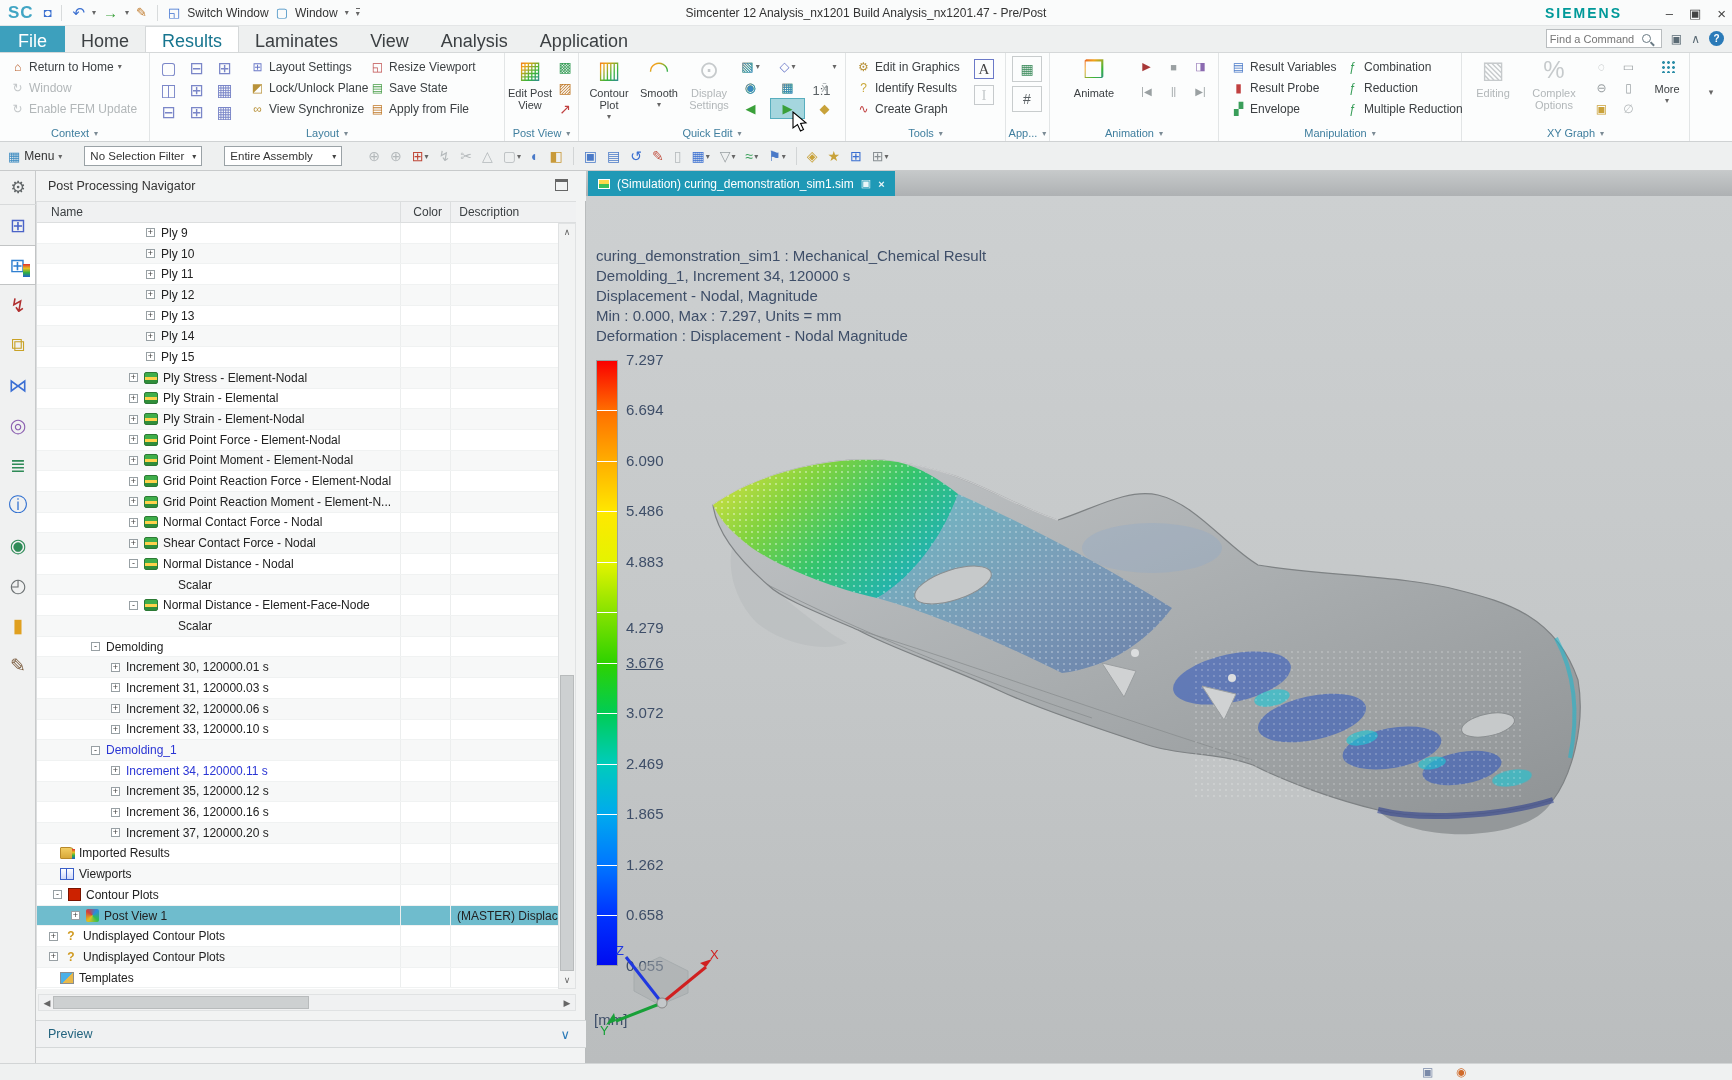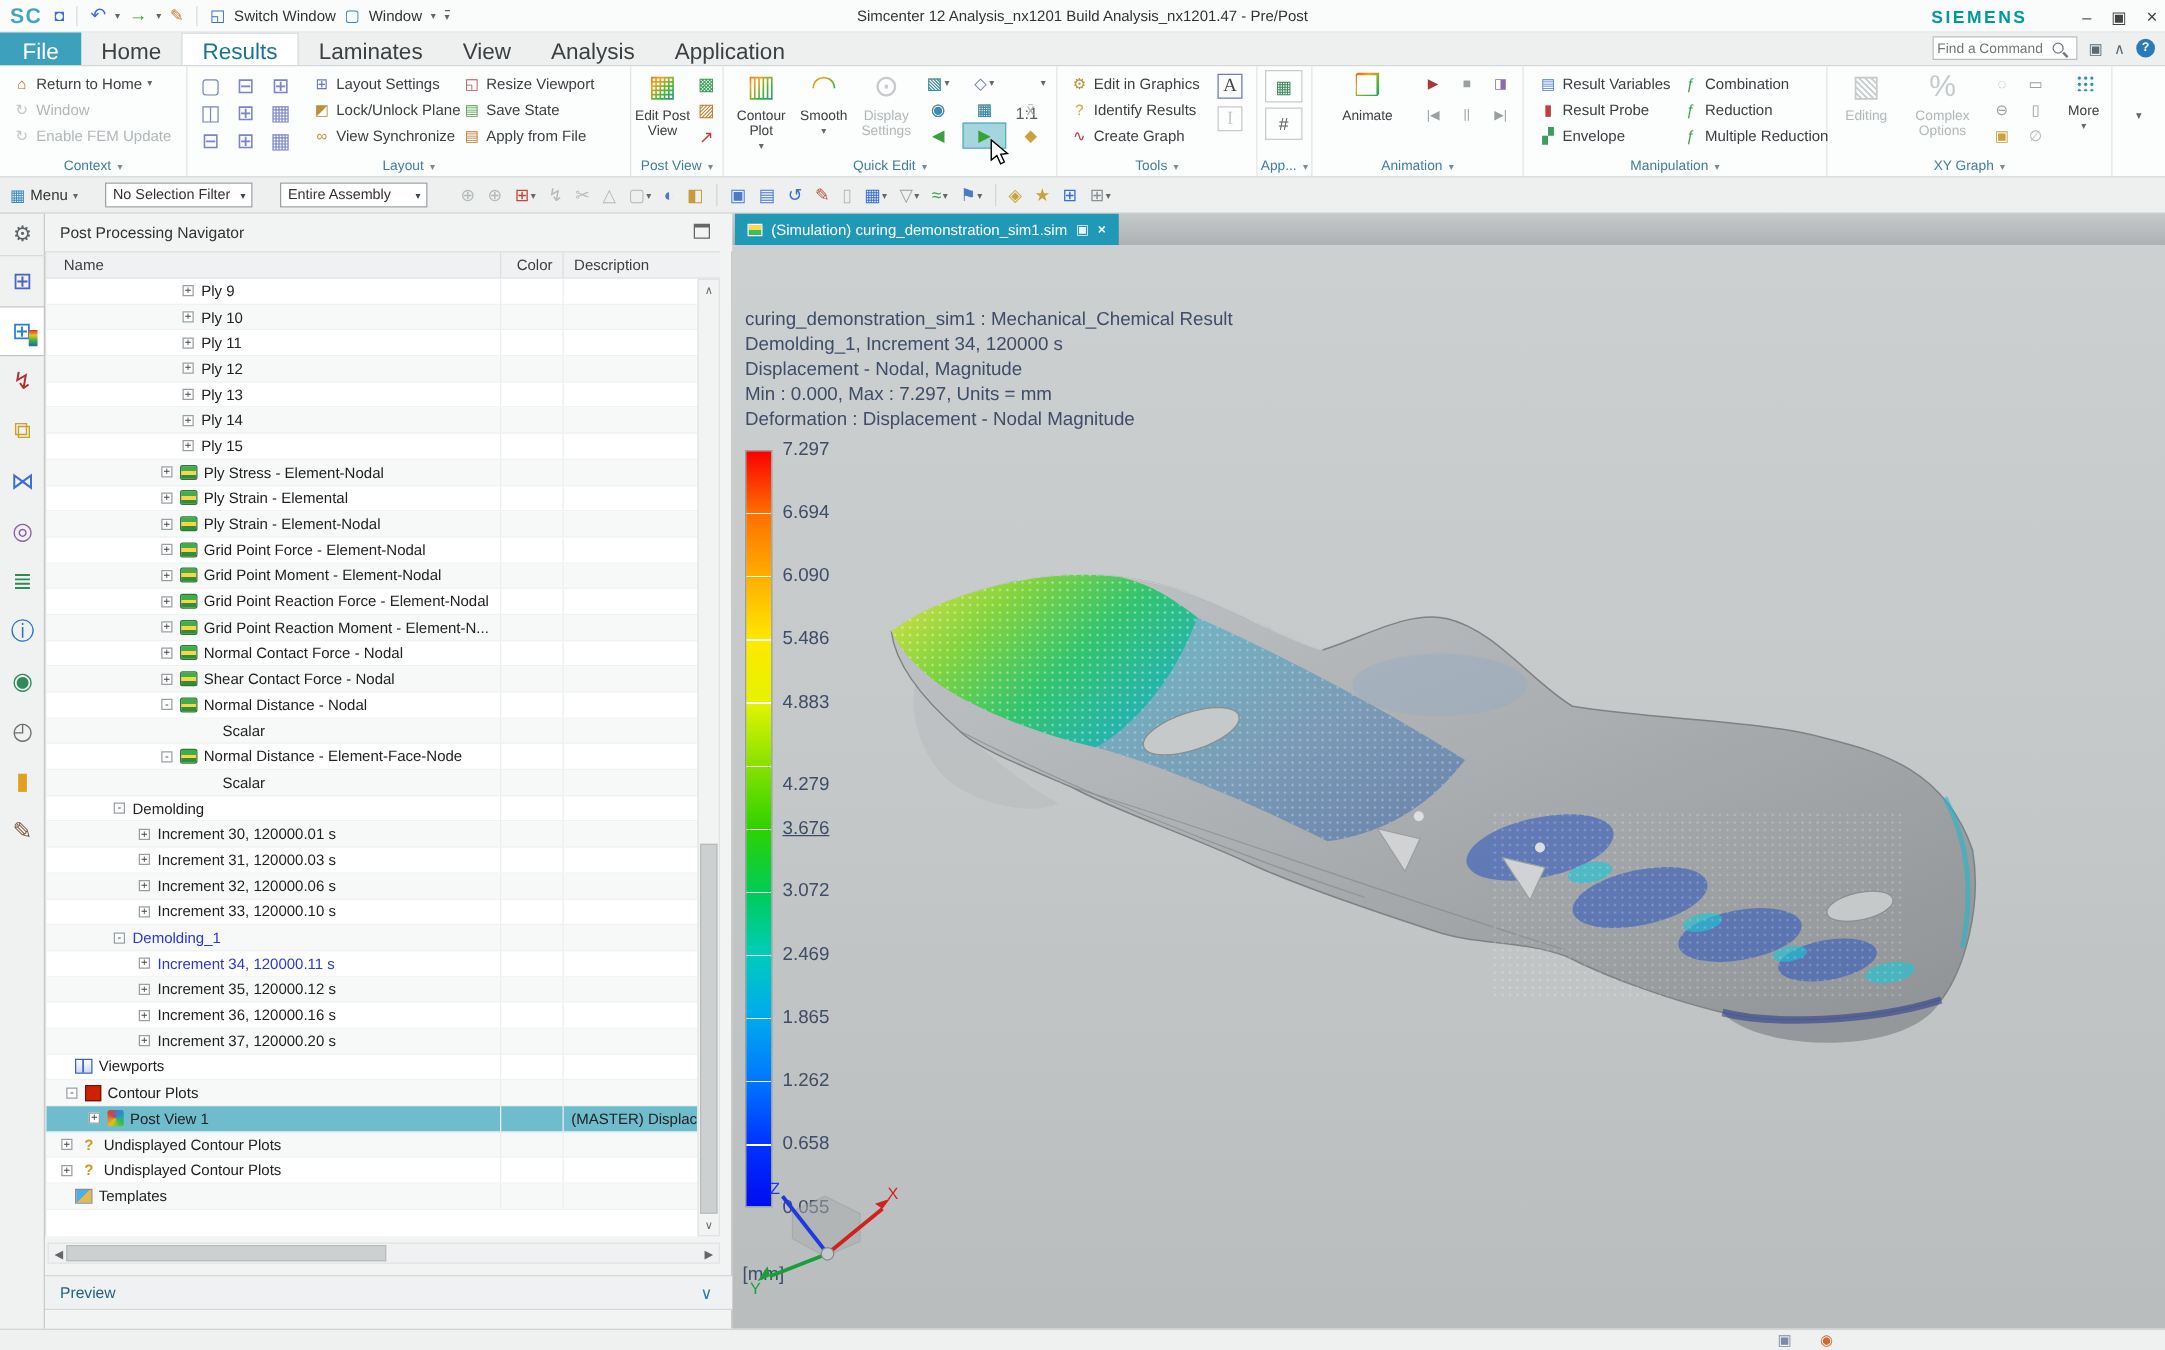--- a/index.html
+++ b/index.html
@@ -1079,20 +1079,29 @@
         <div class="trow">
           <div class="tname">
             <span class="exp" style="margin-left: 74px;">+</span>
             <span class="ticon" data-icon="none"></span>
             <span class="tlabel">Increment 37, 120000.20 s</span>
           </div>
           <div class="tcolor"></div>
           <div class="tdesc"></div>
         </div>
 
+        <div class="trow">
+          <div class="tname">
+            <span class="exp noexp" style="margin-left: 8px;"></span>
+            <span class="ticon" data-icon="folder"></span>
+            <span class="tlabel">Imported Results</span>
+          </div>
+          <div class="tcolor"></div>
+          <div class="tdesc"></div>
+        </div>
 
         <div class="trow">
           <div class="tname">
             <span class="exp noexp" style="margin-left: 8px;"></span>
             <span class="ticon" data-icon="viewports"></span>
             <span class="tlabel">Viewports</span>
           </div>
           <div class="tcolor"></div>
           <div class="tdesc"></div>
         </div>

